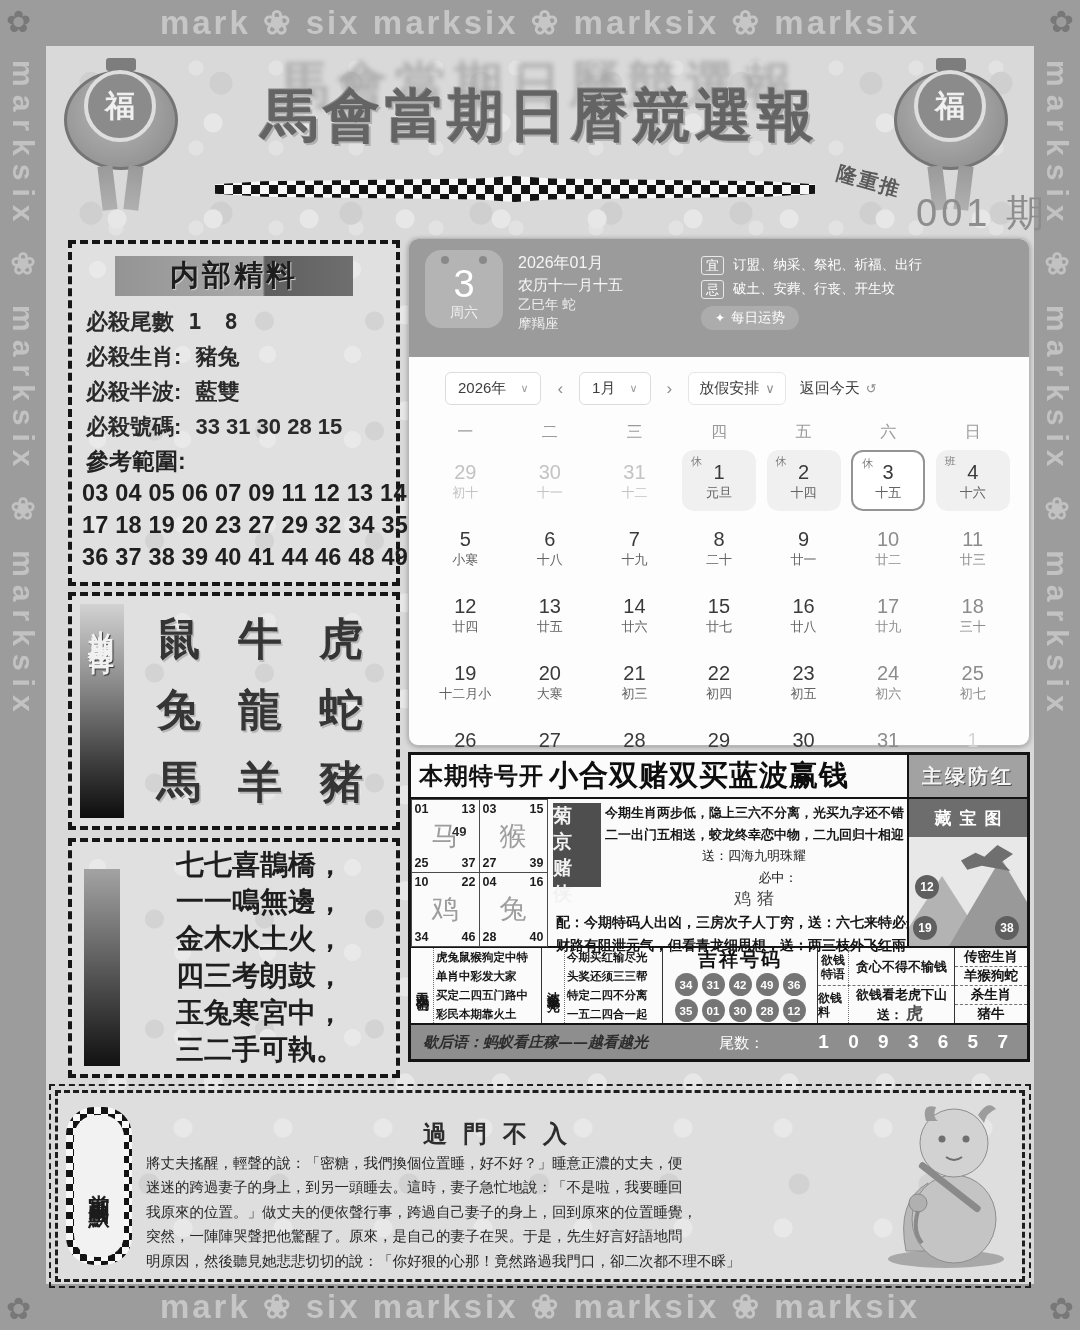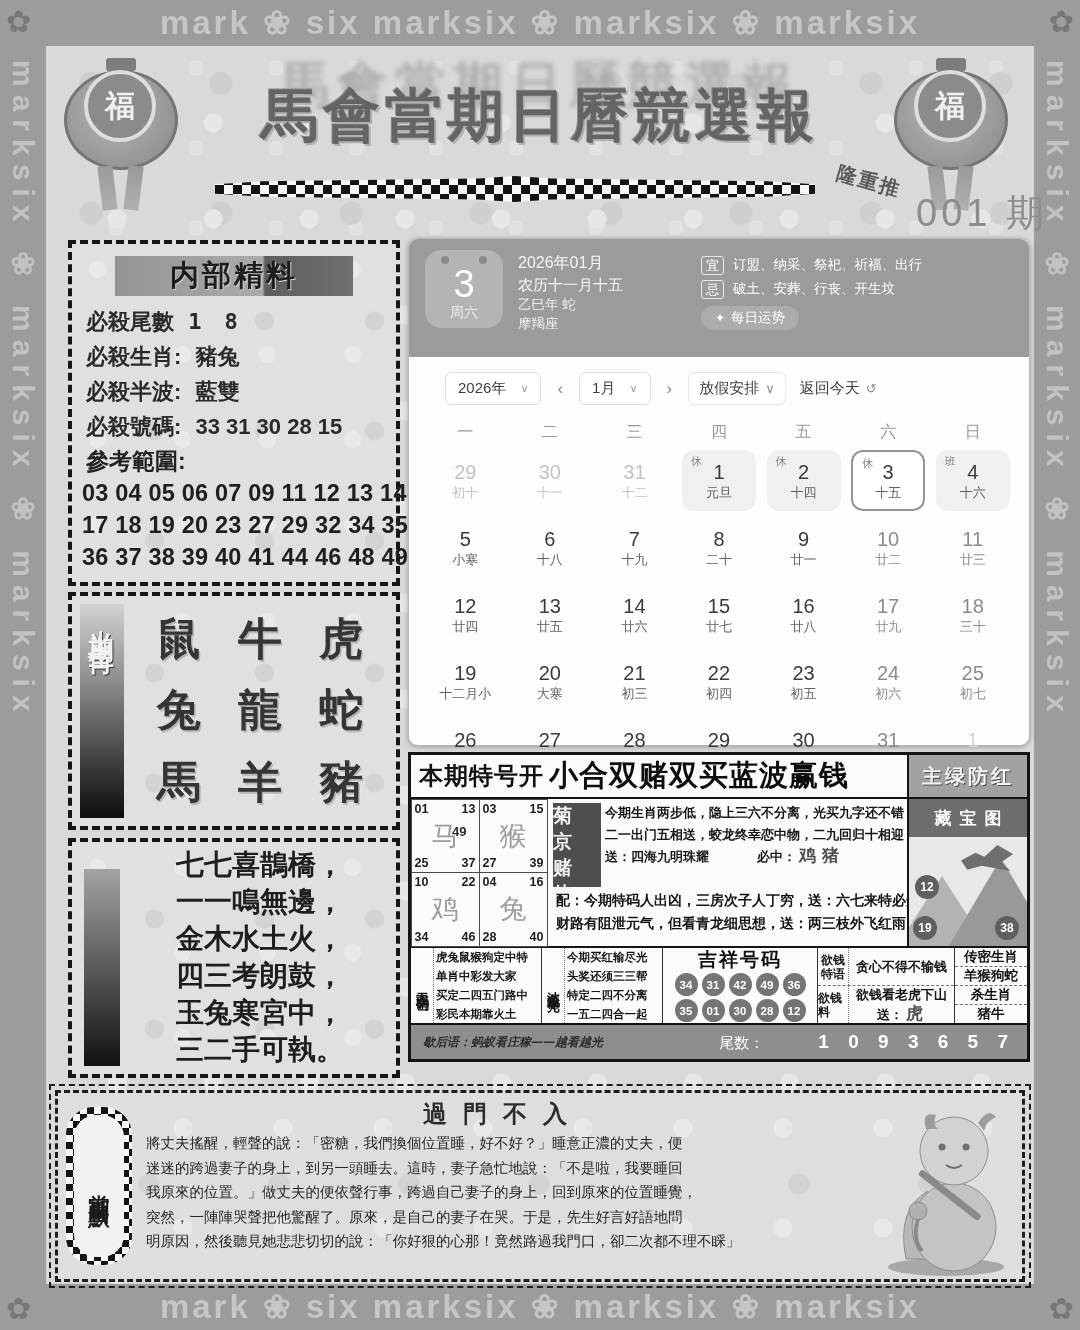--- a/index.html
+++ b/index.html
@@ -129,21 +129,21 @@
   .cnum.tl{left:3px;top:2px;}.cnum.tr{right:3px;top:2px;}.cnum.bl{left:3px;bottom:2px;}.cnum.br{right:3px;bottom:2px;}
   .nbox .glyph{position:absolute;left:50%;top:50%;transform:translate(-50%,-50%);font-size:27px;color:#9d9d9d;
     font-family:"DejaVu Serif",serif;}
   .nbox .extra{position:absolute;right:12px;top:24px;font-size:13px;font-weight:900;color:#2e2e2e;}
   .tipwrap{flex:1;display:flex;flex-direction:column;padding:3px 4px 0;min-width:0;}
   .tiprow{display:flex;}
   .tiplabel{width:48px;height:84px;flex:none;margin:1px 4px 2px 1px;background:#4e4e4e;color:#f2f2f2;
     display:grid;grid-template-columns:1fr 1fr;place-items:center;font-size:19px;font-weight:900;
     font-family:"DejaVu Serif",serif;}
   .tiptext{flex:1;font-size:13px;font-weight:bold;color:#1b1b1b;line-height:21.5px;min-width:0;}
-  .sendline{display:flex;align-items:center;font-size:13px;font-weight:bold;color:#1b1b1b;}
+  .sendline{display:flex;align-items:center;font-size:13px;font-weight:normal;color:#1b1b1b;flex-direction:column;}
   .mustlbl{margin-left:48px;}
   .mglyph{font-size:17px;color:#4e4e4e;margin:0 3px;font-family:"DejaVu Serif",serif;}
   .peiline{font-size:14px;font-weight:bold;color:#141414;line-height:23px;padding-left:4px;white-space:nowrap;}
   .treasure{width:118px;flex:none;border-left:2px solid #141414;display:flex;flex-direction:column;}
   .t-title{height:38px;flex:none;background:#6d6d6d;color:#fff;font-size:17px;font-weight:700;
     letter-spacing:8px;display:flex;align-items:center;justify-content:center;padding-left:8px;}
   .t-map{flex:1;position:relative;background:#e8e8e8;overflow:hidden;}
   .mt1{position:absolute;left:-12px;bottom:0;width:0;height:0;border-left:45px solid transparent;border-right:45px solid transparent;border-bottom:70px solid #b3b3b3;}
   .mt2{position:absolute;left:40px;bottom:0;width:0;height:0;border-left:52px solid transparent;border-right:52px solid transparent;border-bottom:88px solid #999;}
   .bird{position:absolute;left:52px;top:8px;width:52px;height:26px;background:#6f6f6f;
@@ -167,31 +167,31 @@
   .sec-yq{width:136px;flex:none;flex-direction:column;}
   .yq-top{flex:1;display:flex;border-bottom:1px dashed #707070;min-height:0;}
   .yq-lab{width:30px;flex:none;display:flex;flex-direction:column;align-items:center;justify-content:center;
     font-size:12px;font-weight:900;color:#161616;border-right:1px dotted #707070;line-height:14px;}
   .yq-txt{flex:1;display:flex;flex-direction:column;align-items:center;justify-content:center;
     font-size:13px;font-weight:900;color:#141414;line-height:18px;text-align:center;}
   .sec-last{flex:1;display:flex;flex-direction:column;border-right:none;}
   .lastrow{flex:1;display:flex;align-items:center;justify-content:center;font-size:13.5px;font-weight:900;color:#141414;}
   .lastrow + .lastrow{border-top:1px dashed #707070;}
   .lot-foot{height:34px;flex:none;background:#8e8e8e;display:flex;align-items:center;padding:0 12px;}
-  .xiehou{font-family:"DejaVu Serif",serif;font-style:italic;font-weight:bold;font-size:12px;color:#2d2d2d;}
+  .xiehou{font-family:"DejaVu Serif",serif;font-style:italic;font-weight:bold;font-size:15px;color:#2d2d2d;}
   .tailwrap{margin-left:auto;display:flex;align-items:baseline;color:#fff;gap:48px;}
   .taillbl{font-size:15px;}
   .taildig{font-size:19px;letter-spacing:7px;margin-left:6px;font-weight:bold;}
   
   .humor{position:absolute;left:55px;top:1090px;width:970px;height:192px;border:3px dashed #1e1e1e;outline:2px dashed #1e1e1e;
     outline-offset:4px;box-sizing:border-box;display:flex;padding:6px 8px;
     background:
       radial-gradient(circle at 25% 35%, #e8e8e8 9px, rgba(0,0,0,0) 10px),
       radial-gradient(circle at 70% 70%, #d2d2d2 10px, rgba(0,0,0,0) 11px),
-      #dedede;background-size:100px 100px,130px 130px;}
+      #dedede;background-size:100px 100px,130px 130px;align-items:flex-end;}
   .h-label{width:66px;flex:none;align-self:center;
     background:conic-gradient(#141414 0 25%, #f7f7f7 0 50%, #141414 0 75%, #f7f7f7 0) 0 0/14px 14px;
     padding:8px;border-radius:28px;height:158px;box-sizing:border-box;}
   .h-label-in{background:#f2f2f2;border-radius:22px;width:100%;height:100%;display:flex;align-items:center;justify-content:center;}
   .h-label-txt{writing-mode:vertical-rl;text-orientation:upright;font-family:"DejaVu Serif",serif;
     font-size:21px;font-weight:900;color:#1c1c1c;letter-spacing:4px;}
   .h-body{flex:1;padding:0 6px 0 14px;min-width:0;}
   .h-title{text-align:center;font-family:"DejaVu Serif",serif;font-size:24px;font-weight:900;
     letter-spacing:16px;color:#2c2c2c;line-height:30px;}
   .h-lines{margin-top:2px;font-size:14.5px;color:#272727;line-height:24.5px;}

